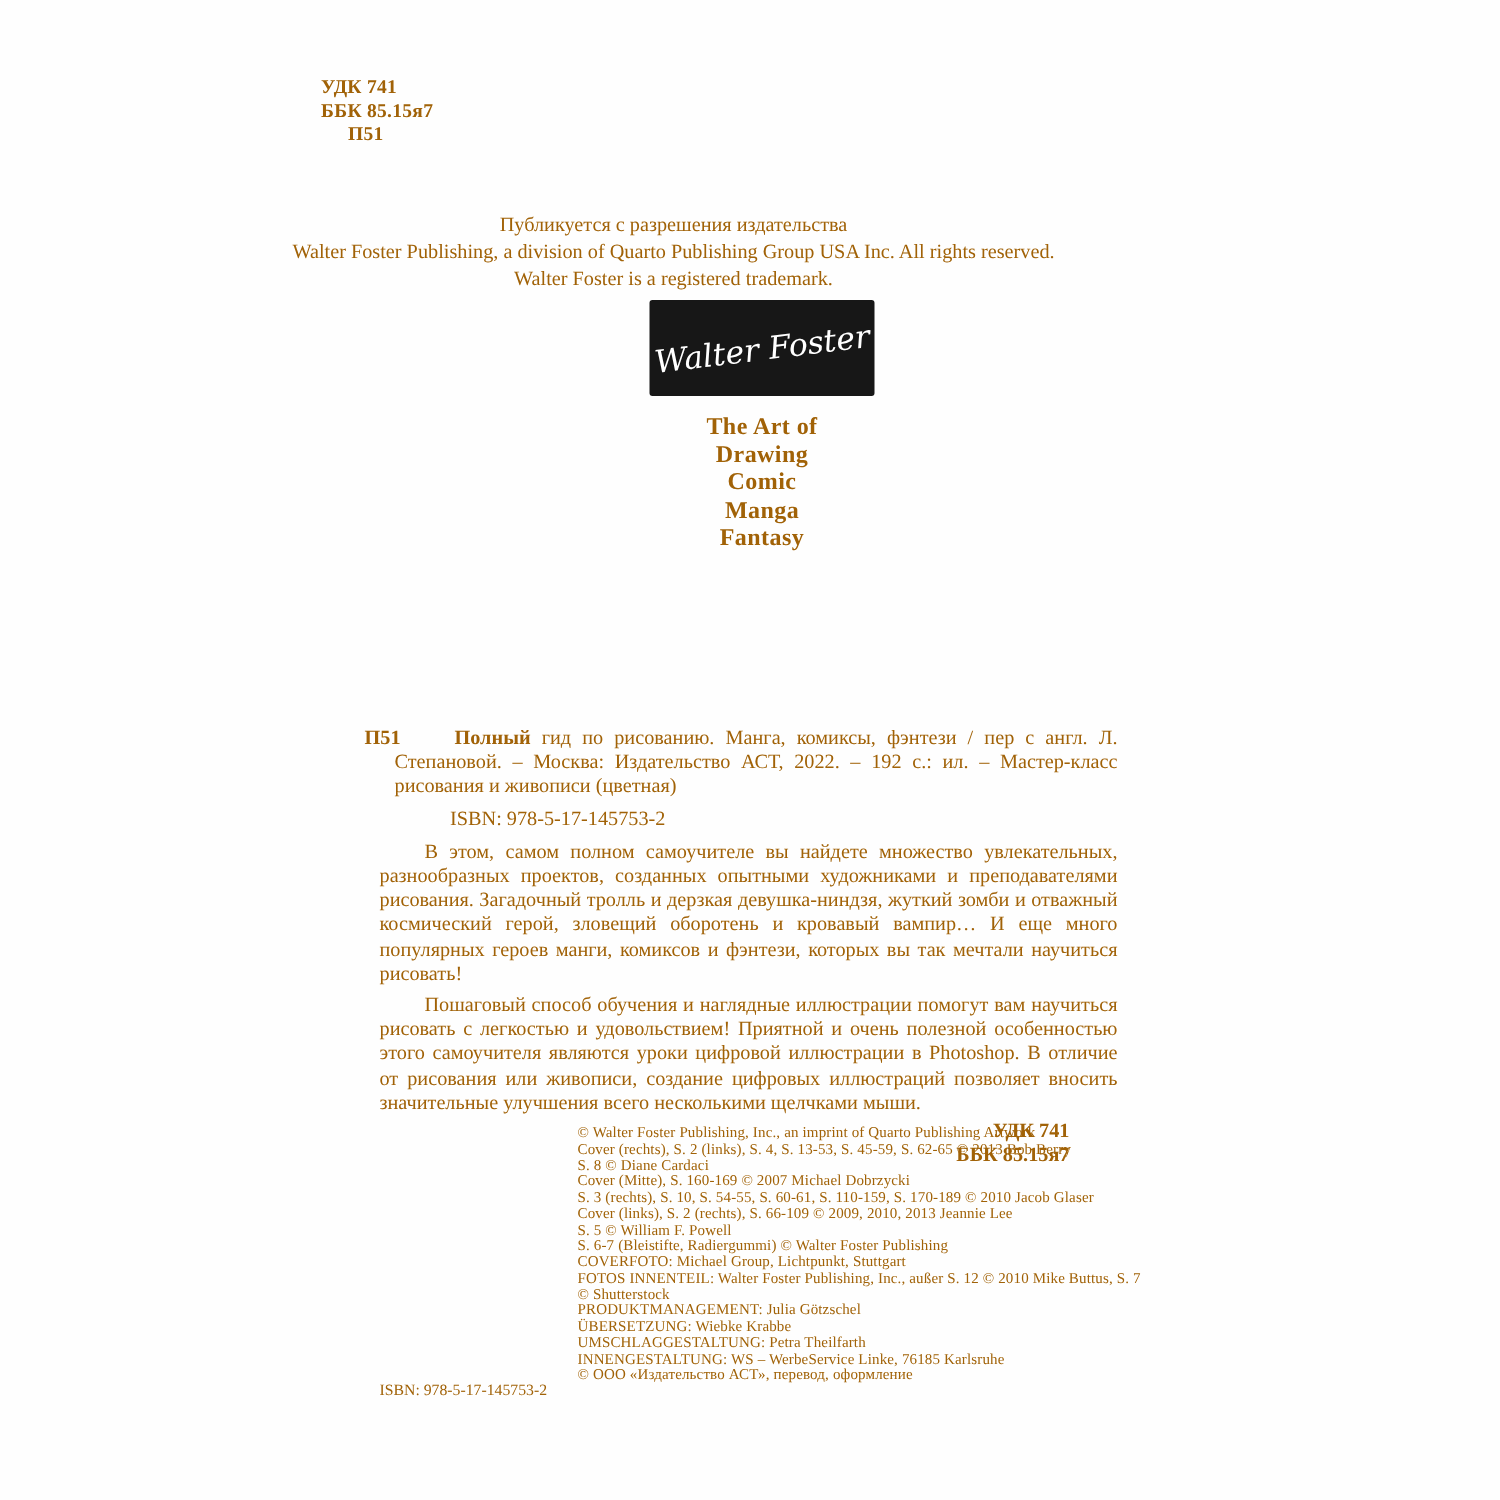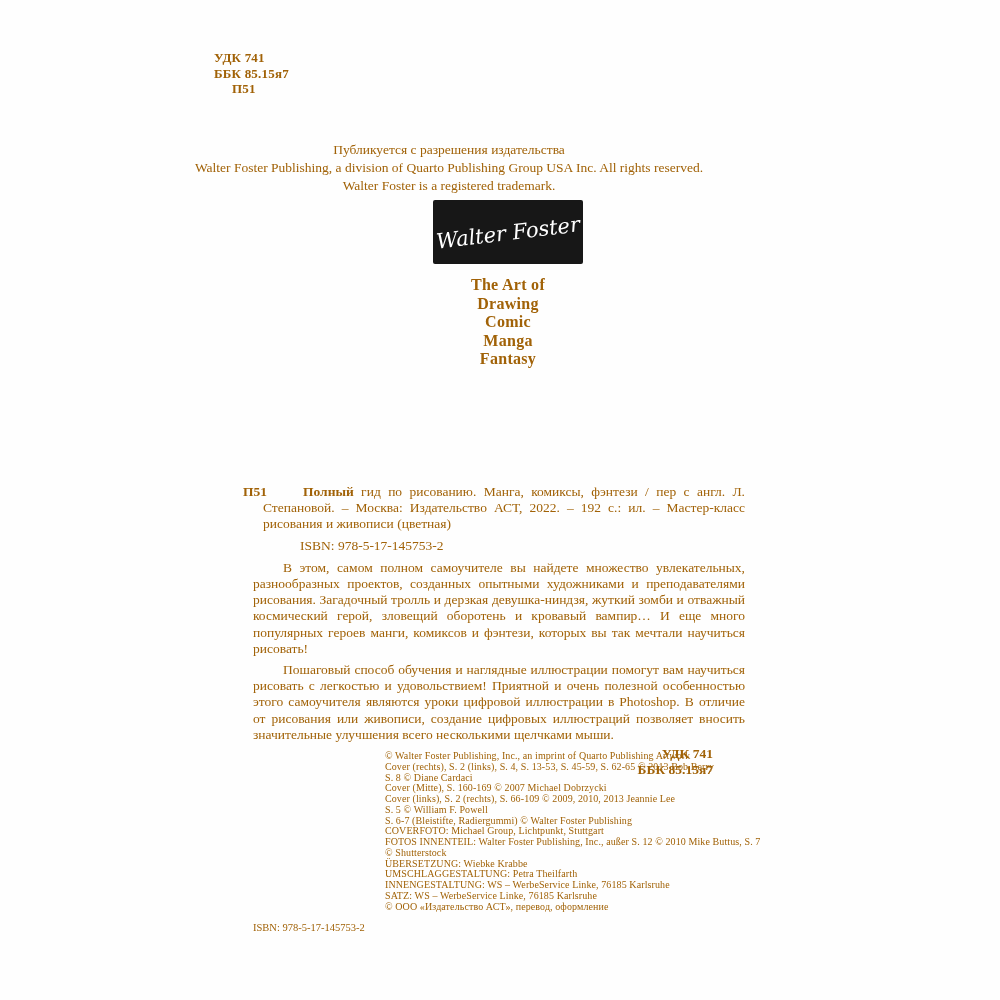--- a/index.html
+++ b/index.html
@@ -170,28 +170,29 @@
       <div>УДК 741</div>
       <div>ББК 85.15я7</div>
     </div>
   </div>
 
   <div class="block-credits">
     <div>© Walter Foster Publishing, Inc., an imprint of Quarto Publishing Artwork</div>
     <div>Cover (rechts), S. 2 (links), S. 4, S. 13-53, S. 45-59, S. 62-65 © 2013 Bob Berry</div>
     <div>S. 8 © Diane Cardaci</div>
     <div>Cover (Mitte), S. 160-169 © 2007 Michael Dobrzycki</div>
+    <div>S. 3 (rechts), S. 10, S. 54-55, S. 60-61, S. 110-159, S. 170-189 © 2010 Jacob Glaser</div>
     <div>Cover (links), S. 2 (rechts), S. 66-109 © 2009, 2010, 2013 Jeannie Lee</div>
     <div>S. 5 © William F. Powell</div>
     <div>S. 6-7 (Bleistifte, Radiergummi) © Walter Foster Publishing</div>
     <div>COVERFOTO: Michael Group, Lichtpunkt, Stuttgart</div>
     <div>FOTOS INNENTEIL: Walter Foster Publishing, Inc., außer S. 12 © 2010 Mike Buttus, S. 7</div>
     <div>© Shutterstock</div>
+    <div>PRODUKTMANAGEMENT: Julia Götzschel</div>
     <div>ÜBERSETZUNG: Wiebke Krabbe</div>
     <div>UMSCHLAGGESTALTUNG: Petra Theilfarth</div>
     <div>INNENGESTALTUNG: WS – WerbeService Linke, 76185 Karlsruhe</div>
-    <div>SATZ: WS – WerbeService Linke, 76185 Karlsruhe</div>
     <div>© ООО «Издательство АСТ», перевод, оформление</div>
   </div>
 
   <div class="isbn-bottom">ISBN: 978-5-17-145753-2</div>
 
 </div>
 
 </body></html>

